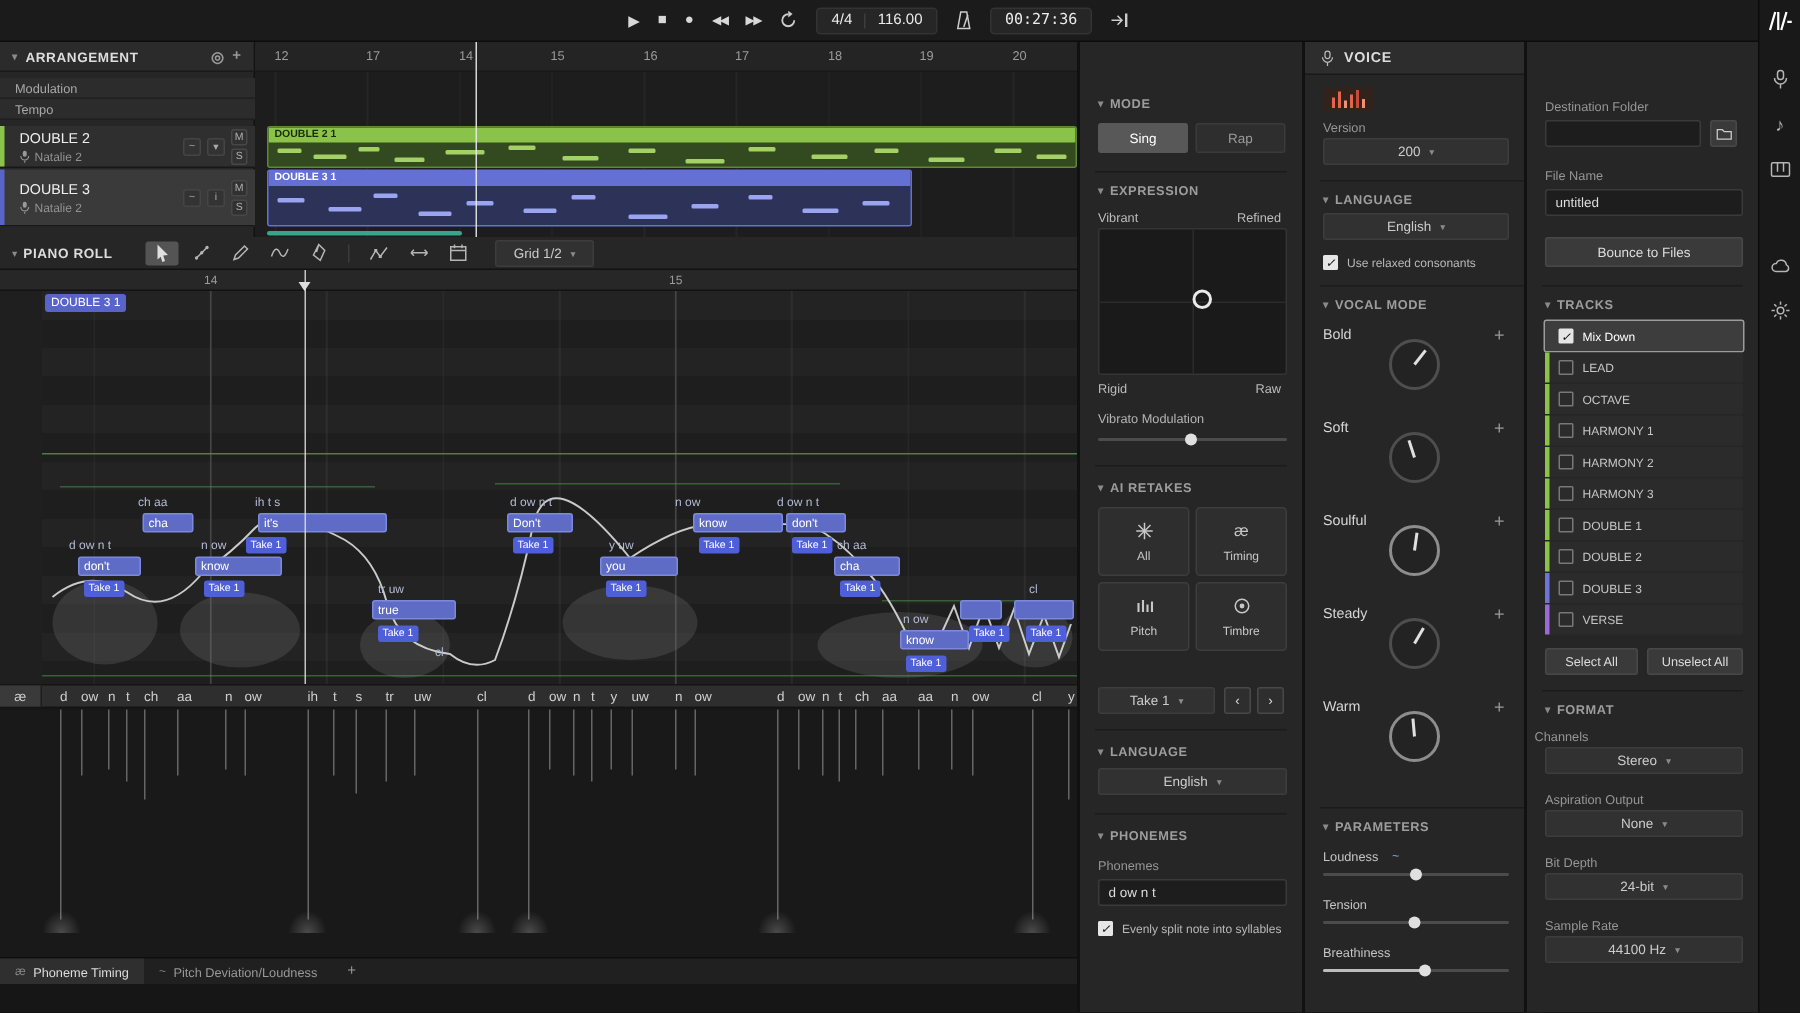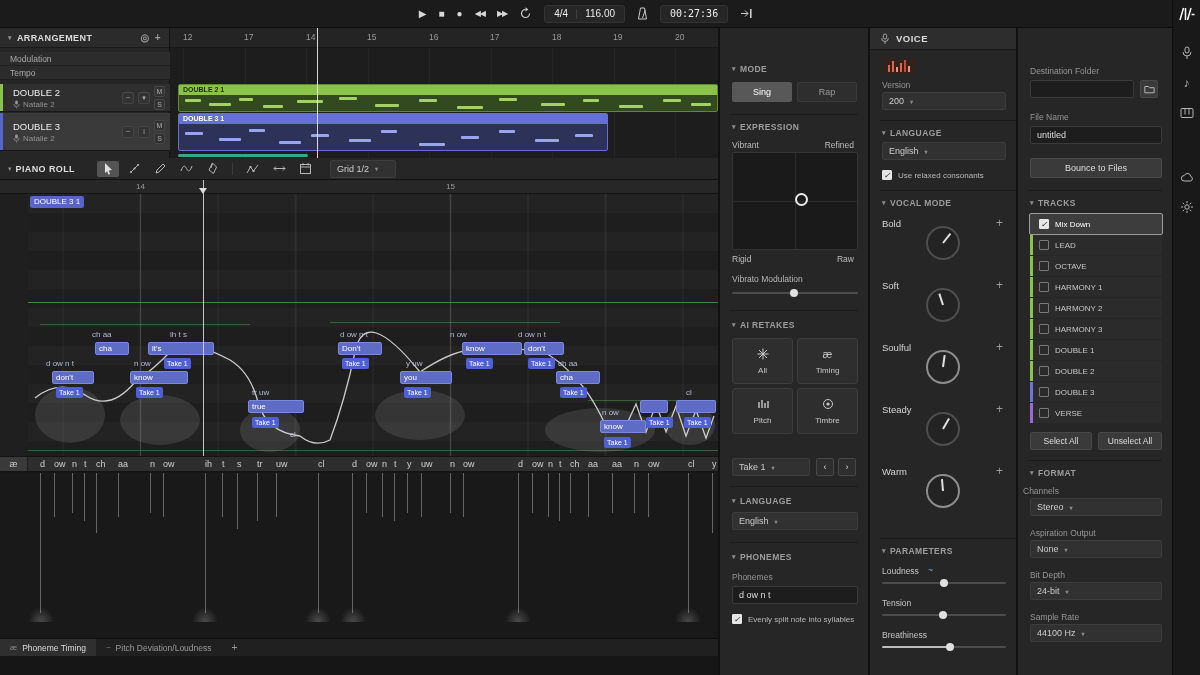--- a/index.html
+++ b/index.html
@@ -46,21 +46,21 @@
 .mini{position:absolute;height:3px;border-radius:1px}
 .ph-line{position:absolute;width:1px;background:rgba(235,235,235,.9)}
 
 
 .prtool{position:absolute;left:0;top:158px;width:718px;height:22px;background:#262626;border-bottom:1px solid #121212;display:flex;align-items:center;padding:0 8px;gap:4px}
 .prtitle{font-size:9px;font-weight:bold;color:#ddd;letter-spacing:.4px;margin-right:18px}
 .chev{color:#8a8a8a;font-size:7px}
 .slot{width:22px;height:16px;display:flex;align-items:center;justify-content:center;border-radius:2px}
 .slot.sel{background:#545454}
 .tsep{width:1px;height:12px;background:#3b3b3b;margin:0 5px}
-.dd{height:18px;background:#313131;border:1px solid #3d3d3d;border-radius:2px;display:flex;align-items:center;justify-content:flex-start;padding:0 6px;font-size:9px;color:#ccc}
+.dd{height:18px;background:#313131;border:1px solid #3d3d3d;border-radius:2px;display:flex;align-items:center;justify-content:center;padding:0 6px;font-size:9px;color:#ccc}
 .dd .car{color:#8a8a8a;font-size:6px;margin-left:6px}
 .dd.abs{position:absolute}
 
 
 .proll{position:absolute;left:0;top:180px;width:718px;height:276px;background:#1f1f1f;overflow:hidden}
 .pr-ruler{position:absolute;left:0;top:0;right:0;height:14px;background:#272727;border-bottom:1px solid #131313}
 .pr-num{position:absolute;top:2px;font-size:8px;color:#9b9b9b}
 .keys{position:absolute;left:0;top:14px;width:28px;bottom:0;background:#222;border-right:1px solid #111}
 .keys i{display:block;height:19px;border-bottom:1px solid #1b1b1b;position:relative}
 .kw{background:#3a3a3a}.kb{background:#191919}
@@ -424,21 +424,21 @@
     <span class="plab" style="left:558px;top:179px">ch aa</span>
     <span class="plab" style="left:406px;top:179px">y uw</span>
     <span class="plab" style="left:252px;top:208px">tr uw</span>
     <span class="plab" style="left:602px;top:228px">n ow</span>
     <span class="plab" style="left:686px;top:208px">cl</span>
     <span class="plab" style="left:290px;top:250px">cl</span>
 
     <div class="note" style="left:52px;top:191px;width:42px">don't</div>
     <div class="note" style="left:130px;top:191px;width:58px">know</div>
     <div class="note" style="left:95px;top:162px;width:34px">cha</div>
-    <div class="note" style="left:148px;top:162px;width:66px">it's</div>
+    <div class="note" style="left:172px;top:162px;width:86px">it's</div>
     <div class="note" style="left:338px;top:162px;width:44px">Don't</div>
     <div class="note" style="left:462px;top:162px;width:60px">know</div>
     <div class="note" style="left:524px;top:162px;width:40px">don't</div>
     <div class="note" style="left:556px;top:191px;width:44px">cha</div>
     <div class="note" style="left:400px;top:191px;width:52px">you</div>
     <div class="note" style="left:248px;top:220px;width:56px">true</div>
     <div class="note" style="left:600px;top:240px;width:46px">know</div>
     <div class="note" style="left:640px;top:220px;width:28px"></div>
     <div class="note" style="left:676px;top:220px;width:40px"></div>
 

